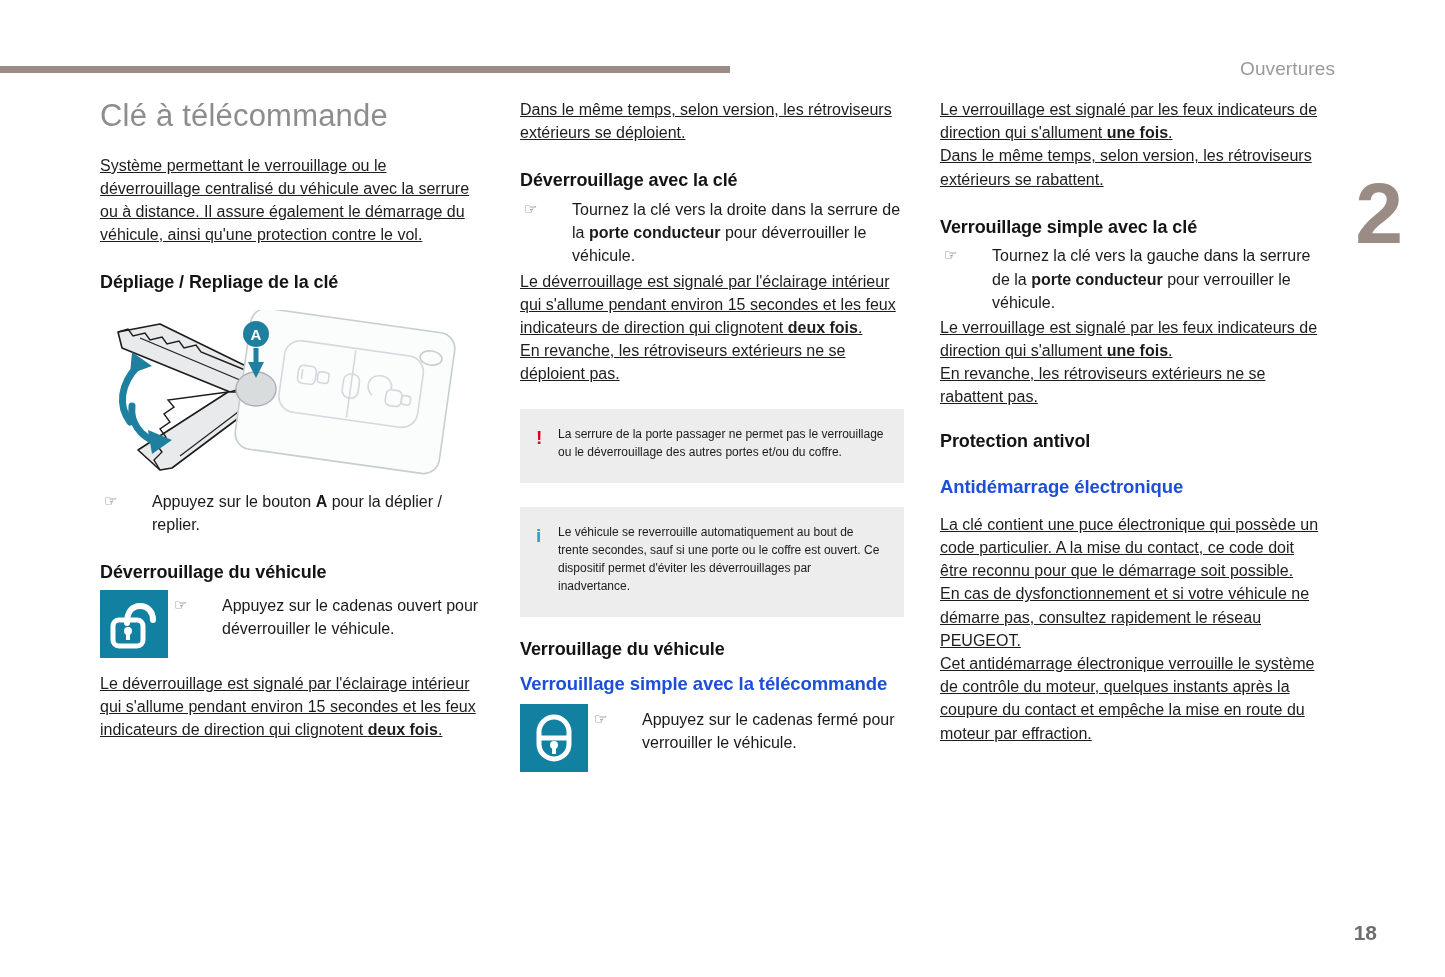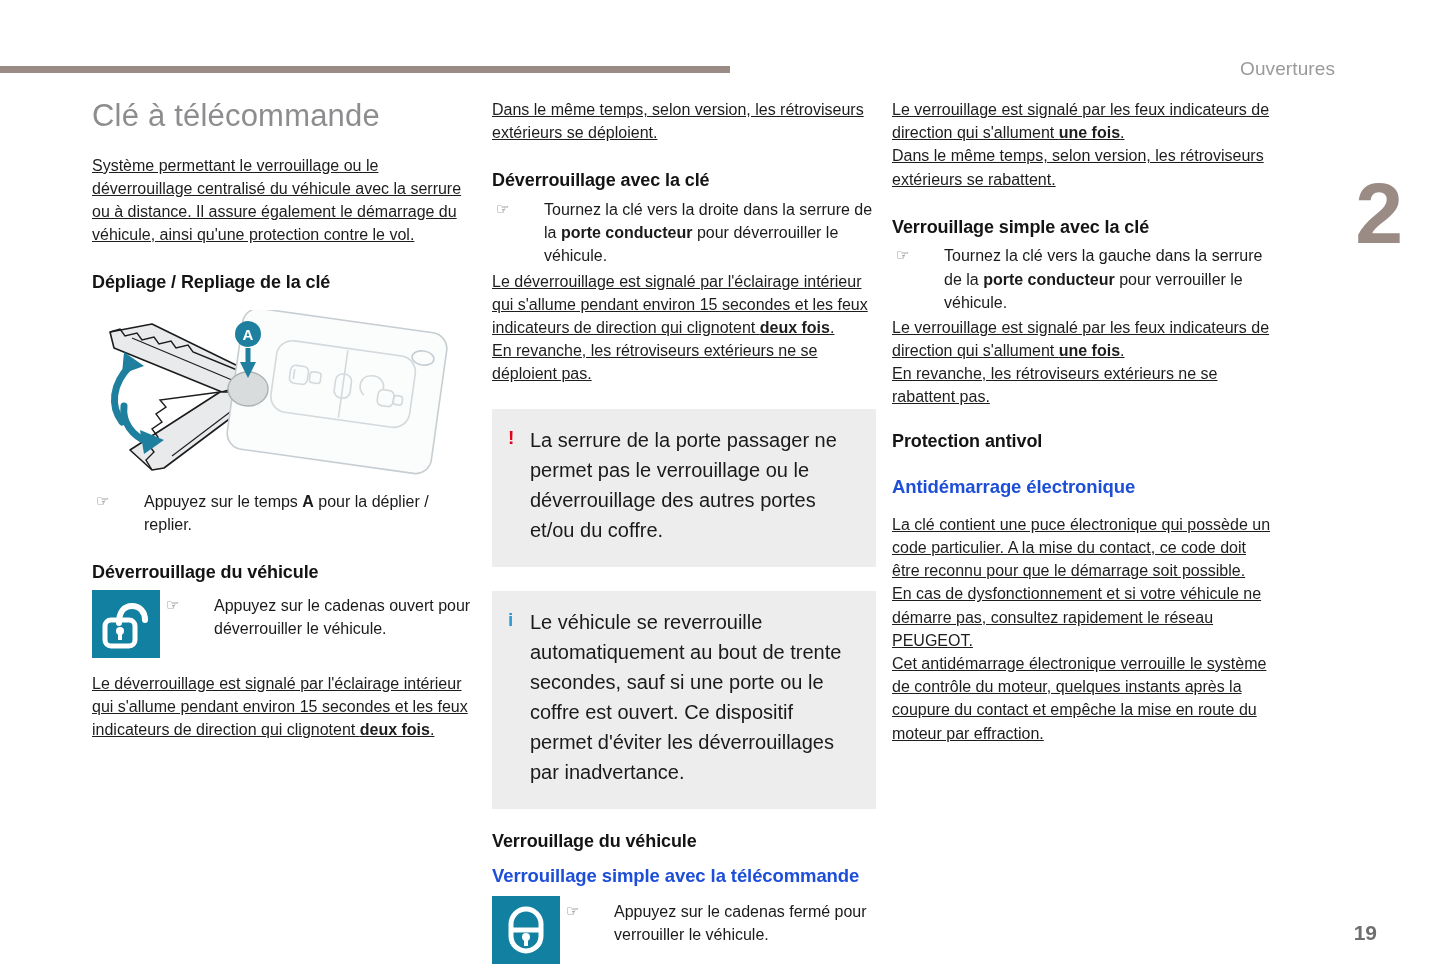--- a/index.html
+++ b/index.html
@@ -49,25 +49,25 @@
     right: 68px;
     bottom: 32px;
     font-size: 21px;
     font-weight: bold;
     color: #6e6e6e;
   }
 
   
   .columns {
     position: absolute;
-    left: 92px;
+    left: 100px;
     top: 98px;
     width: 1225px;
     display: flex;
-    gap: 16px;
+    gap: 36px;
   }
   .col { width: 384px; }
 
   
   .title-main {
     font-size: 31px;
     font-weight: normal;
     color: #8d8d90;
     margin: 0 0 20px 0;
     line-height: 1.15;
@@ -147,39 +147,39 @@
   .callout .mark {
     flex: 0 0 22px;
     font-weight: bold;
     line-height: 1.4;
     font-size: 19px;
   }
   .callout.warn .mark { color: #e2001a; }
   .callout.info .mark { color: #2f9ad4; }
   .callout .ctext {
     flex: 1 1 auto;
-    font-size: 20px;
+    font-size: 12px;
     line-height: 1.5;
   }
 
   
   .key-figure {
     margin: 16px 0 10px 0;
     width: 360px;
     height: 170px;
   }
   .key-figure svg { display: block; }
 </style>
 </head>
 <body>
 
 <div class="header-rule"></div>
 <div class="header-title">Ouvertures</div>
 <div class="chapter-number">2</div>
-<div class="page-number">19</div>
+<div class="page-number">18</div>
 
 <div class="columns">
 
   <div class="col">
 
     <h1 class="title-main">Clé à télécommande</h1>
 
     <p class="body">Système permettant le verrouillage ou le déverrouillage centralisé du véhicule avec la serrure ou à distance. Il assure également le démarrage du véhicule, ainsi qu'une protection contre le vol.</p>
 
     <h2 class="h-lvl1">Dépliage / Repliage de la clé</h2>
@@ -229,21 +229,21 @@
         <circle cx="156" cy="24" r="13" fill="#1f7f9e"></circle>
         <text x="156" y="30" text-anchor="middle" font-family="Liberation Sans, sans-serif" font-size="15" font-weight="bold" fill="#ffffff">A</text>
 
         <line x1="156" y1="38" x2="156" y2="54" stroke="#1f7f9e" stroke-width="5"></line>
         <polygon points="148,52 164,52 156,68" fill="#1f7f9e"></polygon>
       </svg>
     </div>
 
     <div class="bullet">
       <span class="hand">☞</span>
-      <span class="btext"><span>Appuyez sur le temps </span><b>A</b><span> pour la déplier / replier.</span></span>
+      <span class="btext"><span>Appuyez sur le bouton </span><b>A</b><span> pour la déplier / replier.</span></span>
     </div>
 
     <h2 class="h-lvl1">Déverrouillage du véhicule</h2>
 
     <div class="icon-row">
       <div class="pad-slot">
         <span class="padlock">
           <svg width="68" height="68" viewBox="0 0 68 68" xmlns="http://www.w3.org/2000/svg">
             <path d="M27,33 C27,22 32,16 40,16 C48,16 53,22 53,30" fill="none" stroke="#ffffff" stroke-width="6" stroke-linecap="round"></path>
             <rect x="13" y="30" width="30" height="26" rx="6" ry="6" fill="none" stroke="#ffffff" stroke-width="5"></rect>

